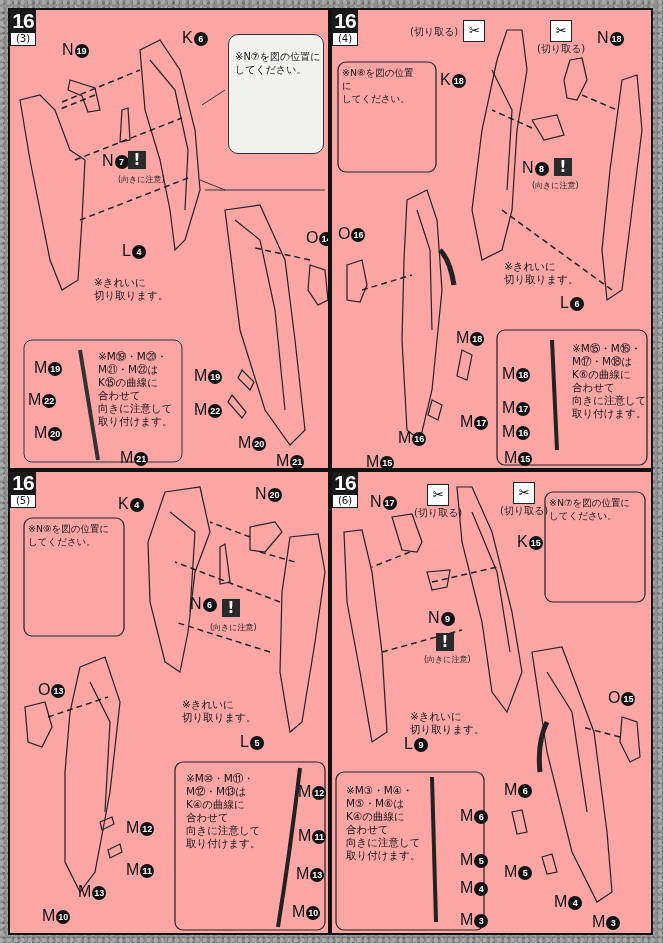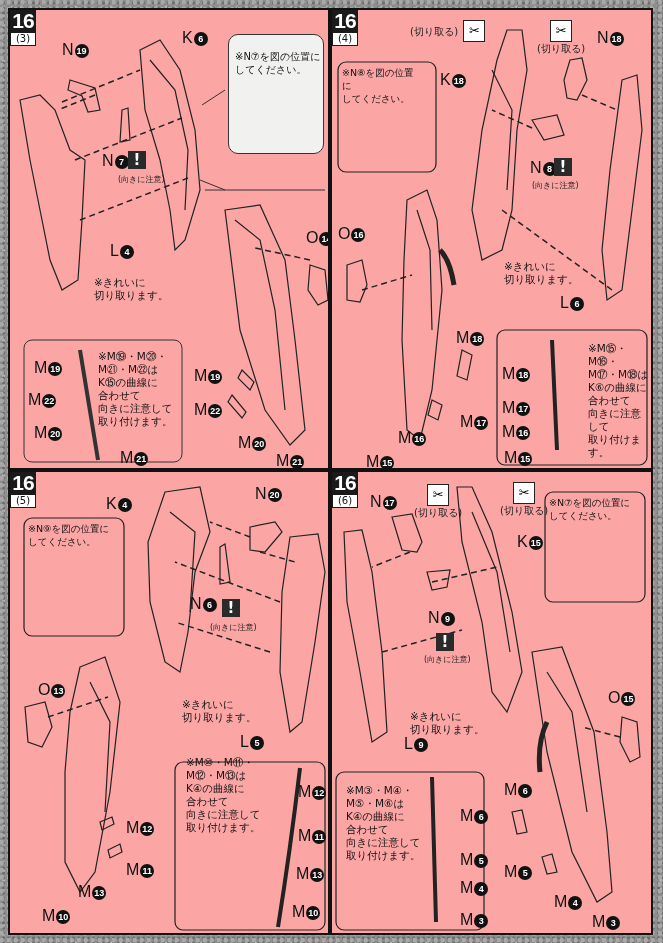--- a/index.html
+++ b/index.html
@@ -87,21 +87,21 @@
         <div>してください。</div>
       </div>
     </div>
     <div class="lbl" style="left:92px;top:143px"><span>N</span><span class="c">7</span></div>
     <div class="warn" style="left:118px;top:140px">
       <span class="ex">!</span>
     </div>
     <div class="warn" style="left:108px;top:162px">
         <span class="wt">(向きに注意)</span>
       </div>
-    <div class="lbl" style="left:100px;top:233px"><span>L</span><span class="c">4</span></div>
+    <div class="lbl" style="left:112px;top:233px"><span>L</span><span class="c">4</span></div>
     <div class="note" style="left:84px;top:266px">
       <div>※きれいに</div>
       <div>切り取ります。</div>
     </div>
     <div class="lbl" style="left:296px;top:220px"><span>O</span><span class="c">14</span></div>
     <div class="note" style="left:88px;top:340px">
       <div>※M⑲・M⑳・</div>
       <div>M㉑・M㉒は</div>
       <div>K⑮の曲線に</div>
       <div>合わせて</div>
@@ -156,42 +156,42 @@
       <div class="ct">(切り取る)</div>
     </div>
     <div class="lbl" style="left:265px;top:20px"><span>N</span><span class="c">18</span></div>
     <div class="lbl" style="left:108px;top:62px"><span>K</span><span class="c">18</span></div>
     <div class="callout" style="left:6px;top:52px;width:85px;height:110px;border:none;background:transparent">
       <div class="txt" style="left:4px;top:4px;font-size:9.5px;line-height:13px">
         <div>※N⑧を図の位置に</div>
         <div>してください。</div>
       </div>
     </div>
-    <div class="lbl" style="left:198px;top:150px"><span>N</span><span class="c">8</span></div>
+    <div class="lbl" style="left:190px;top:150px"><span>N</span><span class="c">8</span></div>
     <div class="warn" style="left:222px;top:147px">
       <span class="ex">!</span>
     </div>
     <div class="warn" style="left:200px;top:168px">
         <span class="wt">(向きに注意)</span>
       </div>
     <div class="lbl" style="left:6px;top:216px"><span>O</span><span class="c">16</span></div>
     <div class="note" style="left:172px;top:250px">
       <div>※きれいに</div>
       <div>切り取ります。</div>
     </div>
     <div class="lbl" style="left:228px;top:285px"><span>L</span><span class="c">6</span></div>
     <div class="lbl" style="left:124px;top:320px"><span>M</span><span class="c">18</span></div>
     <div class="lbl" style="left:128px;top:404px"><span>M</span><span class="c">17</span></div>
     <div class="lbl" style="left:66px;top:420px"><span>M</span><span class="c">16</span></div>
     <div class="lbl" style="left:34px;top:444px"><span>M</span><span class="c">15</span></div>
     <div class="lbl" style="left:170px;top:356px"><span>M</span><span class="c">18</span></div>
     <div class="lbl" style="left:170px;top:390px"><span>M</span><span class="c">17</span></div>
     <div class="lbl" style="left:170px;top:414px"><span>M</span><span class="c">16</span></div>
     <div class="lbl" style="left:172px;top:440px"><span>M</span><span class="c">15</span></div>
-    <div class="note" style="left:256px;top:332px">
+    <div class="note" style="left:240px;top:332px">
       <div>※M⑮・M⑯・</div>
       <div>M⑰・M⑱は</div>
       <div>K⑥の曲線に</div>
       <div>合わせて</div>
       <div>向きに注意して</div>
       <div>取り付けます。</div>
     </div>
   </div>
 
   <div class="panel p5">
@@ -216,42 +216,42 @@
         <line x1="250" y1="80" x2="285" y2="90"></line>
         <line x1="270" y1="130" x2="165" y2="90"></line>
         <line x1="260" y1="180" x2="165" y2="150"></line>
         <line x1="38" y1="245" x2="98" y2="225"></line>
       </g>
     </svg>
     <div class="stepbadge">
       <span class="stepnum">16</span>
       <span class="substep">(5)</span>
     </div>
-    <div class="lbl" style="left:96px;top:24px"><span>K</span><span class="c">4</span></div>
+    <div class="lbl" style="left:108px;top:24px"><span>K</span><span class="c">4</span></div>
     <div class="lbl" style="left:245px;top:14px"><span>N</span><span class="c">20</span></div>
     <div class="callout" style="left:14px;top:46px;width:100px;height:118px;border:none;background:transparent">
       <div class="txt" style="left:4px;top:4px;font-size:9.5px;line-height:13px">
         <div>※N⑨を図の位置に</div>
         <div>してください。</div>
       </div>
     </div>
     <div class="lbl" style="left:180px;top:124px"><span>N</span><span class="c">6</span></div>
     <div class="warn" style="left:212px;top:126px">
       <span class="ex">!</span>
     </div>
     <div class="warn" style="left:200px;top:148px">
         <span class="wt">(向きに注意)</span>
       </div>
     <div class="lbl" style="left:28px;top:210px"><span>O</span><span class="c">13</span></div>
     <div class="note" style="left:172px;top:226px">
       <div>※きれいに</div>
       <div>切り取ります。</div>
     </div>
     <div class="lbl" style="left:230px;top:262px"><span>L</span><span class="c">5</span></div>
-    <div class="note" style="left:176px;top:284px">
+    <div class="note" style="left:176px;top:300px">
       <div>※M⑩・M⑪・</div>
       <div>M⑫・M⑬は</div>
       <div>K④の曲線に</div>
       <div>合わせて</div>
       <div>向きに注意して</div>
       <div>取り付けます。</div>
     </div>
     <div class="lbl" style="left:288px;top:312px"><span>M</span><span class="c">12</span></div>
     <div class="lbl" style="left:288px;top:356px"><span>M</span><span class="c">11</span></div>
     <div class="lbl" style="left:286px;top:394px"><span>M</span><span class="c">13</span></div>

